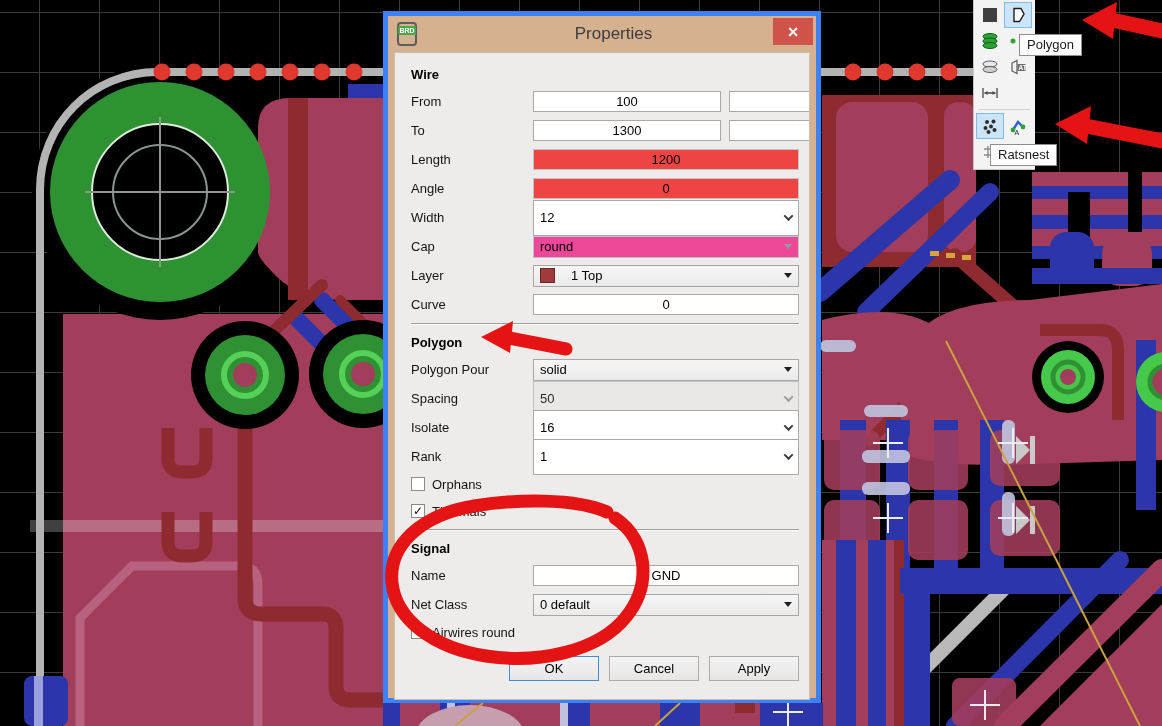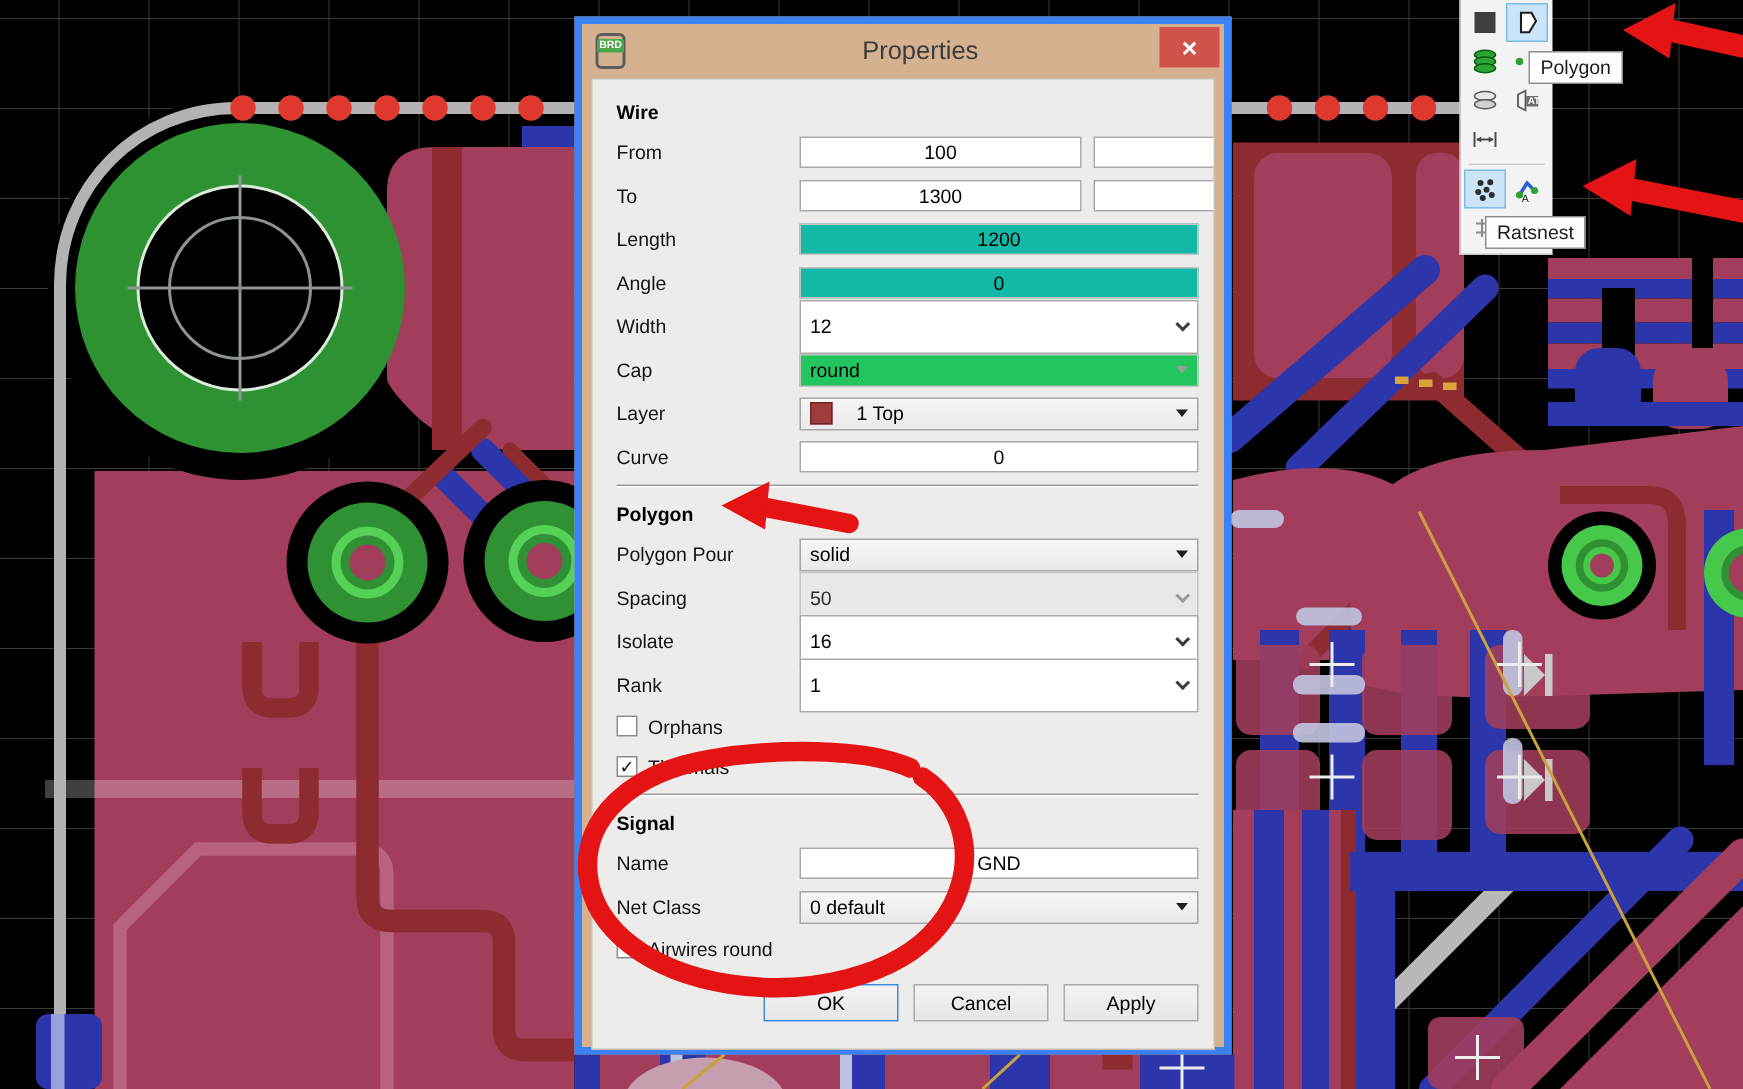--- a/index.html
+++ b/index.html
@@ -48,34 +48,34 @@
     display:flex; align-items:center; justify-content:center; cursor:default; }
   .content { position:relative; background:#edecea; border:1px solid #c8bfae;
     height:648px; padding:12px 10px 0 16px; overflow:hidden; }
 
   .sec-header { font-size:13px; font-weight:bold; color:#000; margin:2px 0 9px 0; }
   .row { display:flex; align-items:center; height:21px; margin-bottom:8px; }
   .row .lbl { width:122px; font-size:13px; color:#141414; flex:none; }
   .fields { flex:1; display:flex; gap:8px; }
   input.fld { flex:1; min-width:0; height:21px; border:1px solid #a9a9a9; background:#fff;
     font:13px "Liberation Sans", sans-serif; padding:0 5px; color:#000;text-align:center; }
-  input.fld.ro { background:#14b8a6; border-color:#c3c3c3; }
+  input.fld.ro { background:#ef4444; border-color:#c3c3c3; }
   .combo { flex:1; height:21px; border:1px solid #a9a9a9; background:#fff;
     display:flex; align-items:center; padding:17px 6px; font-size:13px; color:#000; }
   .combo .chev { margin-left:auto; width:7px; height:7px;
     border-right:2px solid #3c3c3c; border-bottom:2px solid #3c3c3c;
     transform:rotate(45deg) translate(-1px,-1px); }
   .combo.dis { background:#e9e8e6; border-color:#c3c3c3; color:#2b2b2b; }
   .combo.dis .chev { border-color:#9b9b9b; }
   .dropdown { flex:1; height:22px; border:1px solid #a6a6a6;
     background:linear-gradient(#f6f6f6,#eaeaea);
     display:flex; align-items:center; padding:0 6px; font-size:13px; color:#000; }
   .dropdown .tri { margin-left:auto; width:0; height:0; border-top:5px solid #1f1f1f;
     border-left:4px solid transparent; border-right:4px solid transparent; }
-  .dropdown.dis { background:#22c55e; border-color:#c3c3c3;justify-content:flex-end; }
+  .dropdown.dis { background:#ec4899; border-color:#c3c3c3;justify-content:flex-end; }
   .dropdown.dis .tri { border-top-color:#9b9b9b; }
   .swatch { width:15px; height:15px; background:#9e3b3b; border:1px solid #6e2525;
     margin-right:16px; flex:none; }
   .sep { height:2px; border-top:1px solid #9d9d9d; border-bottom:1px solid #fbfbfb;
     margin:4px 0 10px 0; }
   .cbrow { display:flex; align-items:center; height:18px; margin-bottom:9px; }
   .cb { width:14px; height:14px; border:1px solid #8a8a8a; background:#fff;
     margin-right:7px; display:flex; align-items:center; justify-content:center;
     font-size:12px; line-height:12px; color:#111; flex:none; }
   .cblbl { font-size:13px; color:#141414; }

